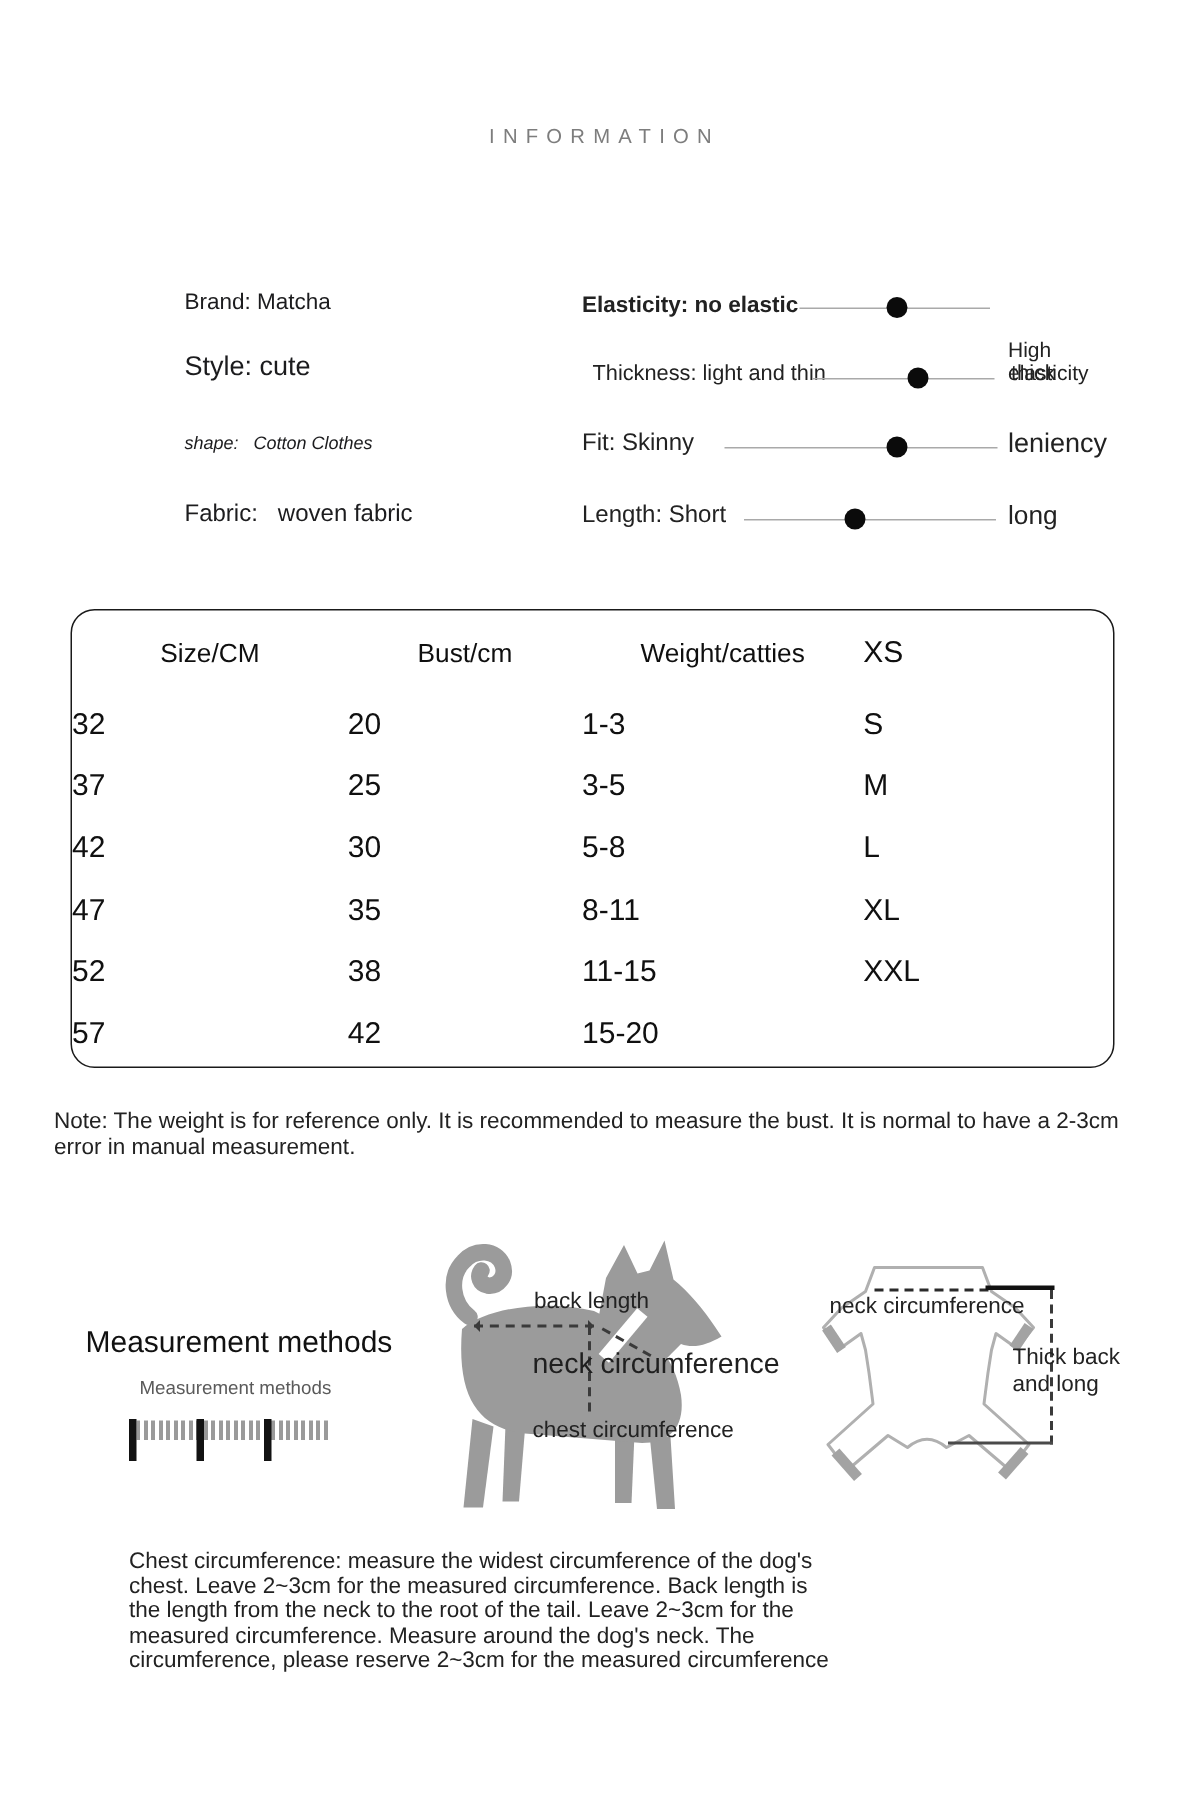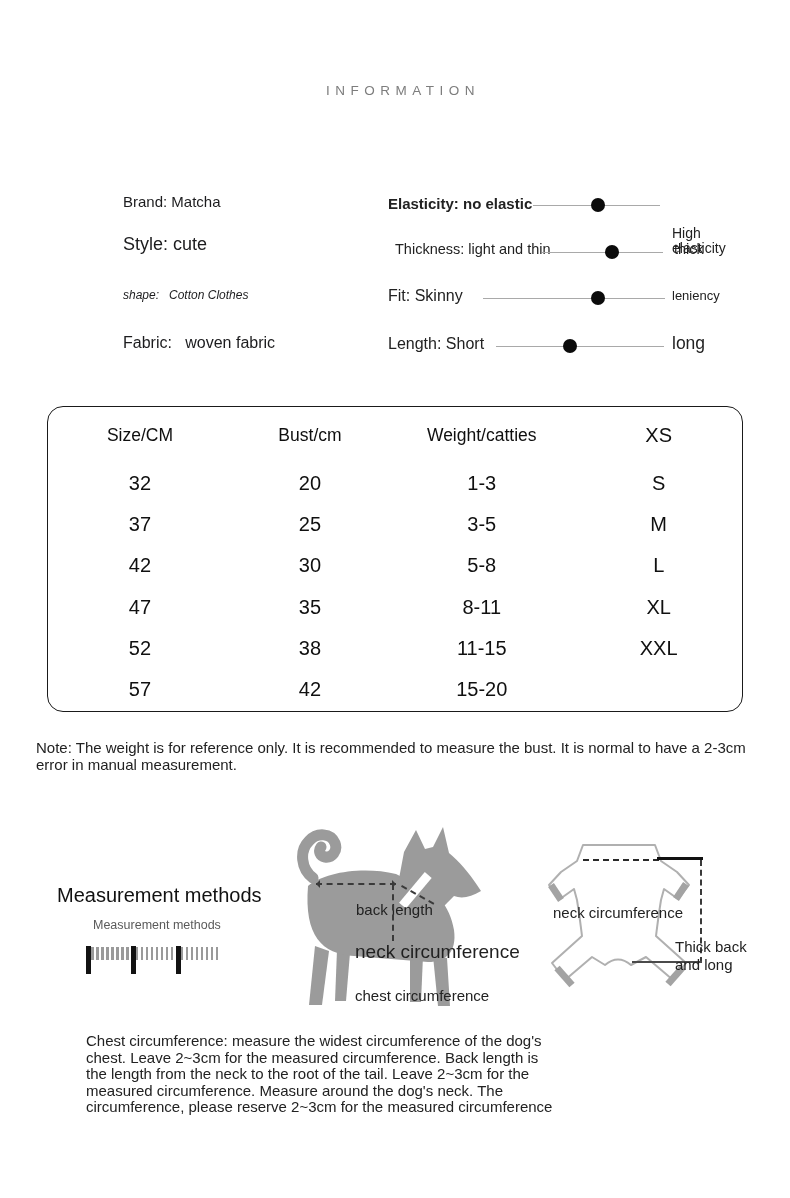--- a/index.html
+++ b/index.html
@@ -27,51 +27,51 @@
   .track{position:absolute;height:1px;background:#a9a9a9;}
   .dot{position:absolute;top:-7px;margin-left:-7px;width:14px;height:14px;border-radius:50%;background:var(--slider_dot);}
   .s1 .slabel{left:388px;top:195px;font-size:15px;font-weight:bold;}
   .s1 .track{left:533px;top:205px;width:127px;}
   .s1 .send{left:672px;top:190px;width:72px;font-size:14px;margin-top:36px;}
   .s2 .slabel{left:395px;top:241px;font-size:14.5px;}
   .s2 .track{left:542px;top:252px;width:121px;}
   .s2 .send{left:674px;top:242px;font-size:14.5px;}
   .s3 .slabel{left:388px;top:287px;font-size:16px;}
   .s3 .track{left:483px;top:298px;width:182px;}
-  .s3 .send{left:672px;top:288px;font-size:13px;}
+  .s3 .send{left:672px;top:288px;font-size:18px;}
   .s4 .slabel{left:388px;top:335px;font-size:16px;}
   .s4 .track{left:496px;top:346px;width:168px;}
   .s4 .send{left:672px;top:336px;font-size:17.5px;}
 
   
   .size-table{position:absolute;left:47px;top:406px;width:696px;height:306px;border:1.5px solid #1a1a1a;border-radius:16px;
     display:grid;grid-template-columns:26.5% 22.5% 27% 24%;grid-template-rows:56px repeat(6,41.2px);align-items:center;}
   .size-table .hcell{font-size:17.5px;text-align:center;color:#0f0f0f;}
-  .size-table .cell{font-size:20px;text-align:center;color:#101010;}
+  .size-table .cell{font-size:20px;color:#101010;}
   .trow{display:contents;}
 
   
   .note{position:absolute;left:36px;top:740px;width:728px;font-size:15px;line-height:16.5px;color:#222;}
 
   
   .m-heading{position:absolute;left:57px;top:884px;font-size:20px;color:#111;}
   .m-subheading{position:absolute;left:93px;top:918px;font-size:12.5px;color:#5a5a5a;}
   .ruler{position:absolute;left:86px;top:946px;width:136px;height:30px;}
   .ruler .gray{position:absolute;left:5px;top:1px;width:128px;height:13px;
     background:repeating-linear-gradient(90deg,#9a9a9a 0 2.5px,transparent 2.5px 5px);}
   .ruler .tick{position:absolute;top:0;width:4.5px;height:28px;background:#121212;}
   .ruler .t1{left:0;} .ruler .t2{left:45px;} .ruler .t3{left:90px;}
 
   .dog-svg{position:absolute;left:296px;top:824px;width:188px;height:186px;}
   .garment-svg{position:absolute;left:545px;top:838px;width:152px;height:158px;}
 
   .ann{position:absolute;}
   .dash-h{border-top:2px dashed #3a3a3a;}
   .dash-v{border-left:2px dashed #3a3a3a;}
-  .lbl{position:absolute;color:#222;white-space:nowrap;margin-top:42px;}
+  .lbl{position:absolute;color:#222;white-space:nowrap;}
 
   .back-length-lbl{left:356px;top:859px;font-size:15px;}
   .back-arrow{left:316px;top:883px;width:80px;}
   .back-arrow:before,.back-arrow:after{content:"";position:absolute;top:-5px;border:4px solid transparent;}
   .back-arrow:before{left:-4px;border-right-color:#3a3a3a;}
   .back-arrow:after{right:-4px;border-left-color:#3a3a3a;}
   .chest-dash{left:392px;top:884px;height:57px;}
   .collar-dash{left:402px;top:885px;width:37px;border-top:2px dashed #3a3a3a;transform:rotate(29deg);transform-origin:left top;}
   .neck-lbl{left:355px;top:899px;font-size:19px;color:#1f1f1f;}
   .chest-lbl{left:355px;top:945px;font-size:15px;}

